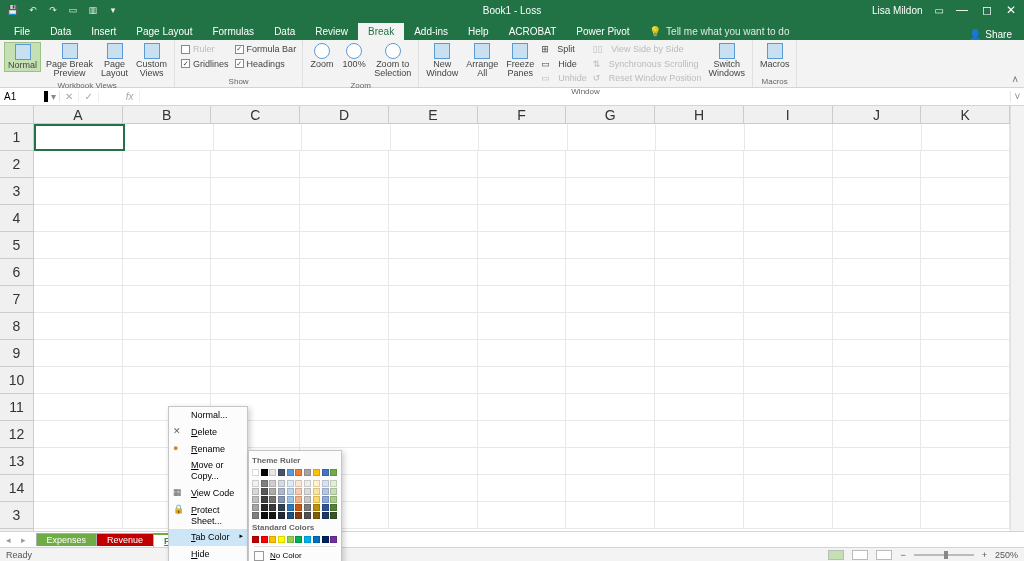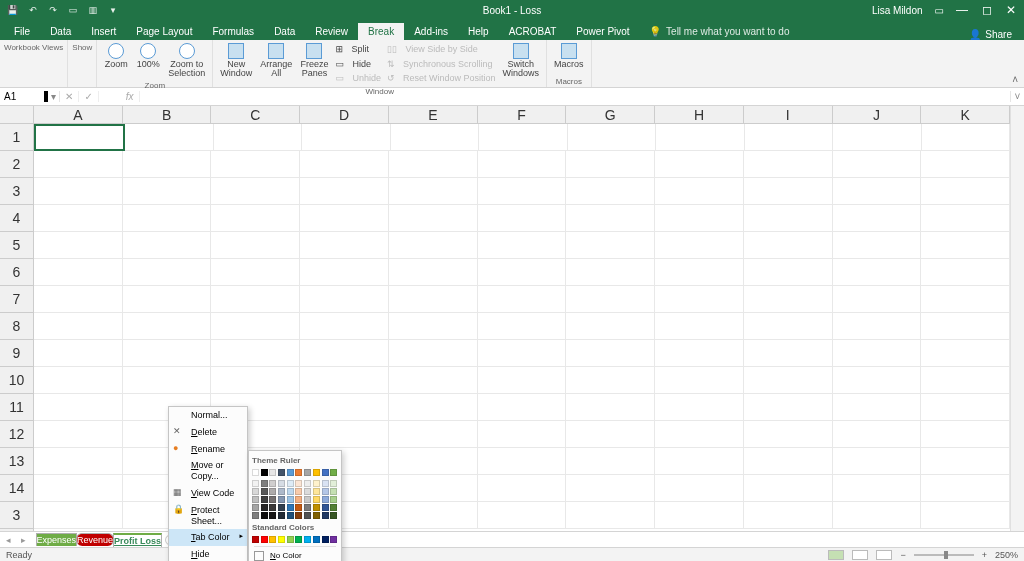--- a/index.html
+++ b/index.html
@@ -54,23 +54,23 @@
 .row-h { height: 27px; border-bottom: 1px solid #ccc; text-align: center; font-size: 14px; color: #333; line-height: 27px; }
 .cells { position: absolute; left: 34px; top: 18px; right: 14px; bottom: 0; }
 .cell-row { display: flex; height: 27px; }
 .cell { flex: 1; border-right: 1px solid #e8e8e8; border-bottom: 1px solid #e8e8e8; }
 .cell.sel { border: 2px solid #217346; }
 .vscroll { position: absolute; right: 0; top: 0; bottom: 0; width: 14px; background: #f3f3f3; border-left: 1px solid #e0e0e0; }
 
 
 .sheet-area { height: 16px; display: flex; align-items: center; background: #fff; border-top: 1px solid #d4d4d4; font-size: 9px; }
 .sheet-nav { padding: 0 6px; color: #999; letter-spacing: 4px; }
-.sheet-tab { padding: 1px 0; border: 1px solid #aeaeae; border-bottom: none; margin-right: -1px; color: #fff; }
+.sheet-tab { padding: 1px 10px; border: 1px solid #aeaeae; border-bottom: none; margin-right: -1px; color: #fff; }
 .sheet-tab.green { background: #6fac46; }
-.sheet-tab.red { background: #c00000; border-radius: 6px; }
+.sheet-tab.red { background: #c00000; }
 .sheet-tab.active { background: #fff; color: #388a5a; border-top: 2px solid #6fac46; font-weight: bold; text-decoration: underline; }
 .sheet-add { padding: 0 6px; color: #666; border: 1px solid #ccc; border-radius: 50%; width: 12px; height: 12px; line-height: 10px; text-align: center; margin-left: 4px; }
 
 
 .statusbar { height: 14px; background: #f3f3f3; border-top: 1px solid #d4d4d4; display: flex; align-items: center; font-size: 9px; color: #555; padding: 0 6px; }
 .sb-right { margin-left: auto; display: flex; align-items: center; gap: 8px; }
 .view-btn { width: 16px; height: 10px; border: 1px solid #bbb; background: #fff; }
 .view-btn.active { background: #c5e0b3; }
 .zoom-slider { width: 60px; height: 2px; background: #bbb; position: relative; }
 .zoom-slider::after { content: ''; position: absolute; left: 50%; top: -3px; width: 4px; height: 8px; background: #888; }
@@ -135,23 +135,66 @@
     <span>Tell me what you want to do</span>
   </div>
   <div class="share">
     <span>👤</span>
     <span>Share</span>
   </div>
 </div>
 
 <div class="ribbon">
   <div class="rgroup">
+    <div class="rgroup-body">
+      <div class="big-btn sel">
+          <div class="big-icon"></div>
+          <span>Normal</span>
+        </div>
+      <div class="big-btn">
+          <div class="big-icon"></div>
+          <span style="white-space:pre-line">Page Break
+Preview</span>
+        </div>
+      <div class="big-btn">
+          <div class="big-icon"></div>
+          <span style="white-space:pre-line">Page
+Layout</span>
+        </div>
+      <div class="big-btn">
+          <div class="big-icon"></div>
+          <span style="white-space:pre-line">Custom
+Views</span>
+        </div>
+    </div>
     <div class="rgroup-label">Workbook Views</div>
   </div>
   <div class="rgroup">
+    <div class="rgroup-body">
+      <div class="small-stack">
+        <div class="chk-row disabled">
+            <span class="chk"></span>
+            <span>Ruler</span>
+          </div>
+        <div class="chk-row">
+            <span class="chk">✓</span>
+            <span>Gridlines</span>
+          </div>
+      </div>
+      <div class="small-stack">
+        <div class="chk-row">
+            <span class="chk">✓</span>
+            <span>Formula Bar</span>
+          </div>
+        <div class="chk-row">
+            <span class="chk">✓</span>
+            <span>Headings</span>
+          </div>
+      </div>
+    </div>
     <div class="rgroup-label">Show</div>
   </div>
   <div class="rgroup">
     <div class="rgroup-body">
       <div class="big-btn">
           <div class="big-icon mag"></div>
           <span>Zoom</span>
         </div>
       <div class="big-btn">
           <div class="big-icon mag"></div>

